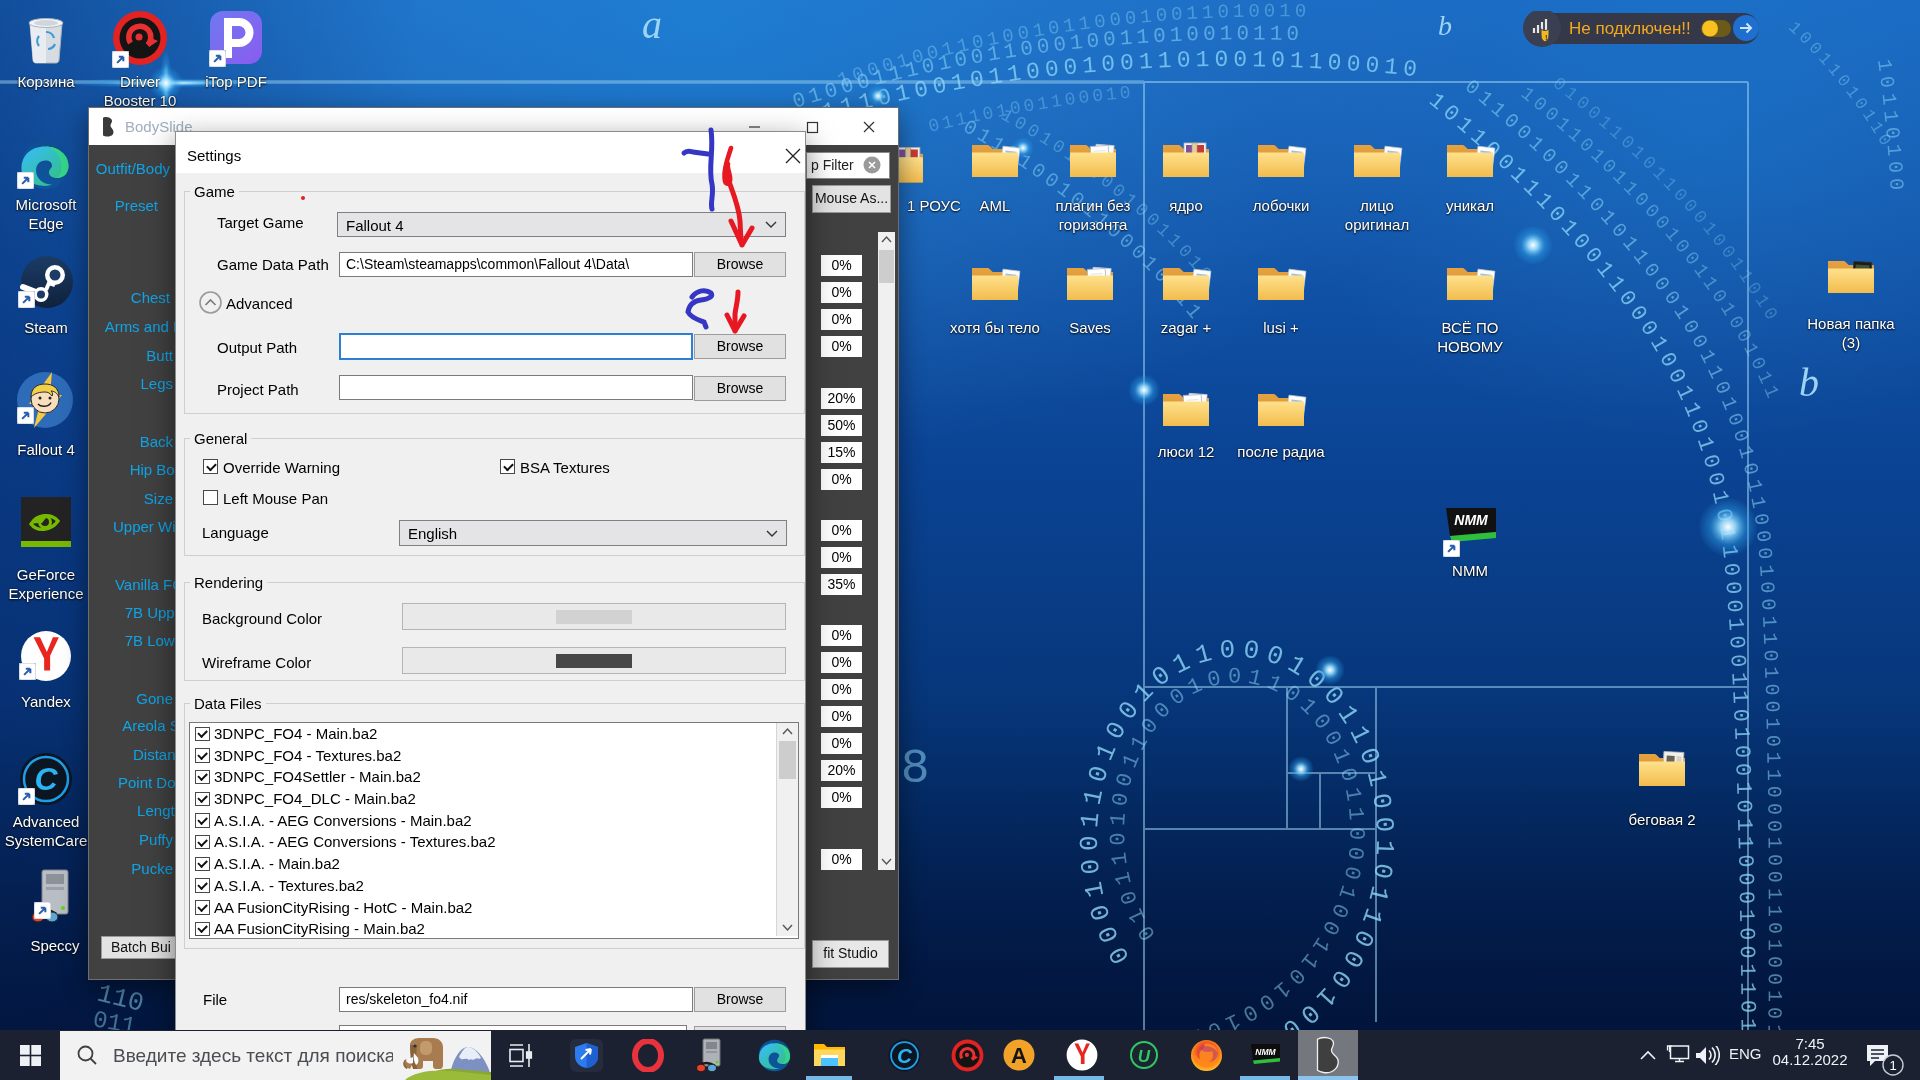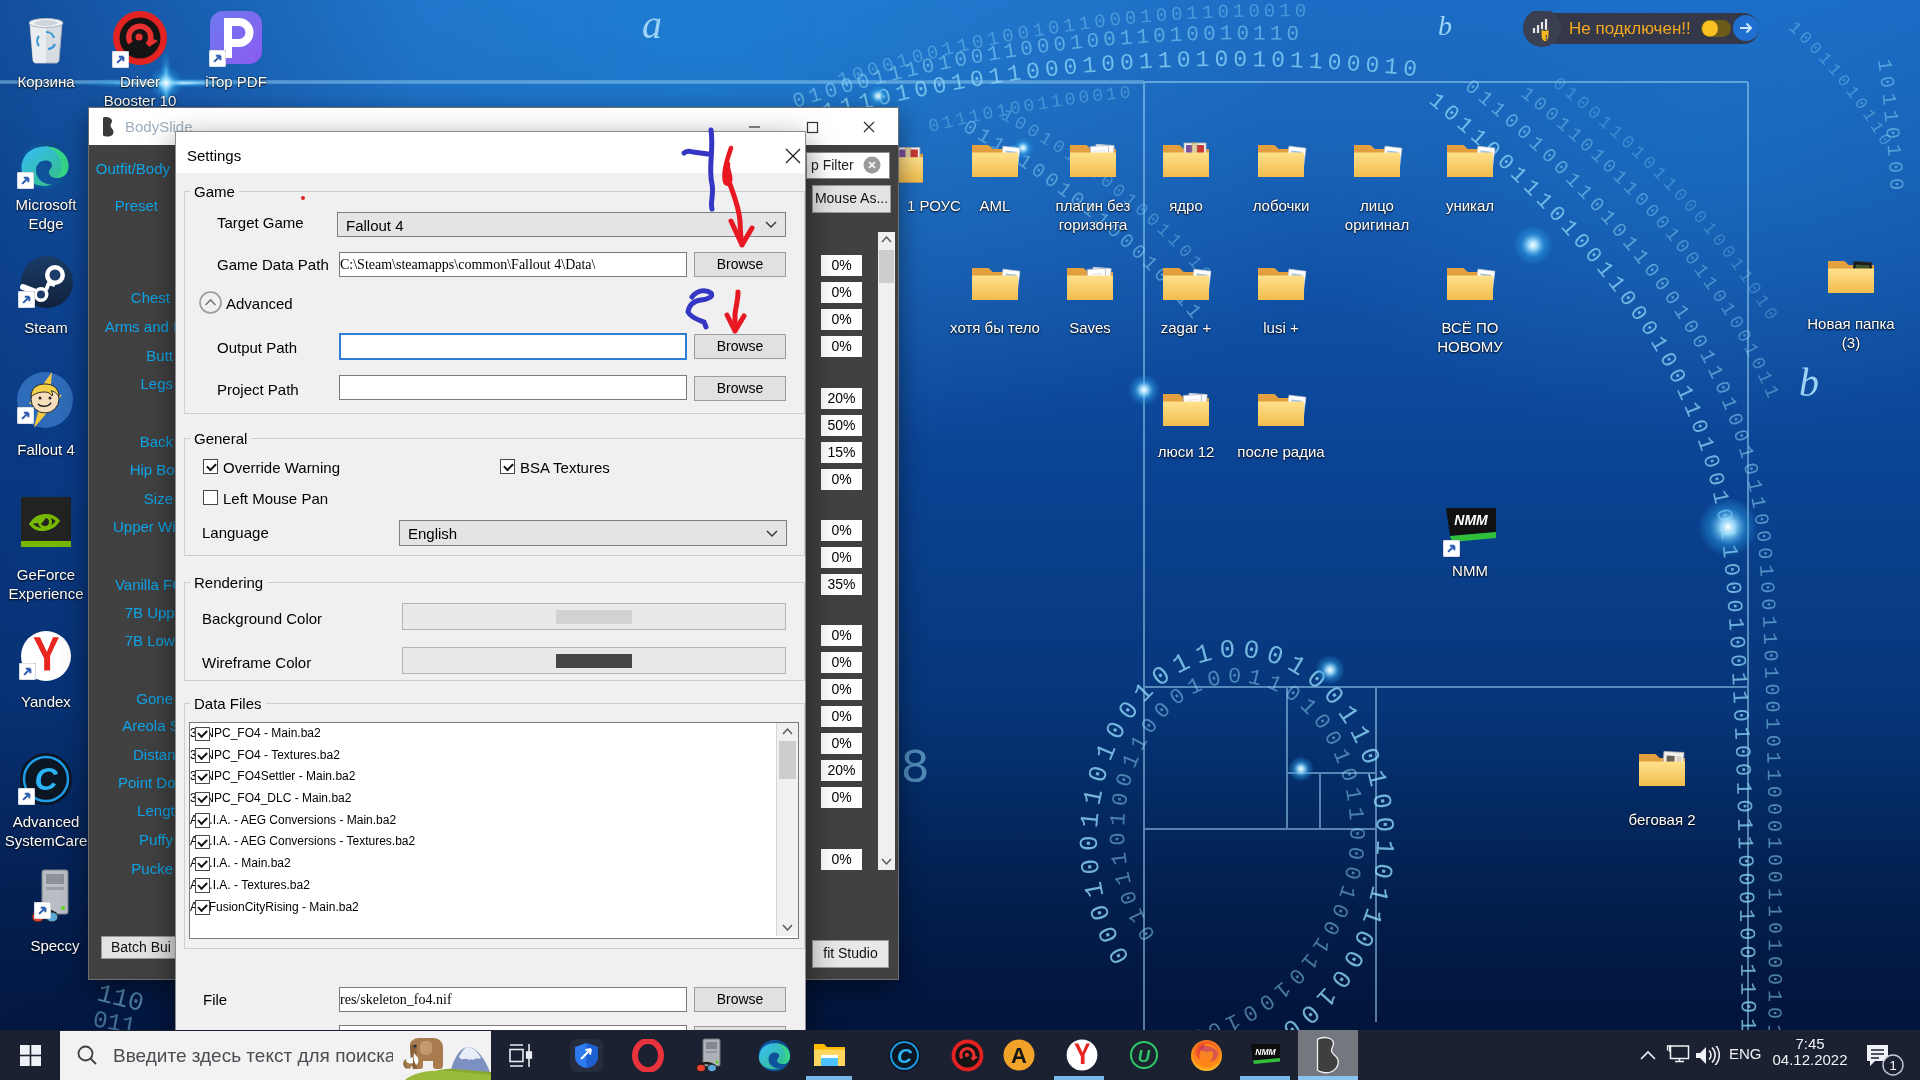--- a/index.html
+++ b/index.html
@@ -4,25 +4,25 @@
 <style>
   html,body{margin:0;padding:0;background:#000;}
   #screen{position:relative;width:1920px;height:1080px;overflow:hidden;
     font-family:"Liberation Sans",sans-serif;background:#0d4493;}
   .abs{position:absolute;}
   .dlabel{position:absolute;color:#fff;font-size:15px;text-align:center;
     text-shadow:0 1px 2px rgba(0,0,0,.9),0 0 2px rgba(0,0,0,.6);line-height:19px;white-space:nowrap;}
   fieldset.grp{border:1px solid #cfcfcf;margin:0;padding:0;box-sizing:border-box;background:transparent;}
   fieldset.grp legend{font-size:15px;color:#000;padding:0 4px;margin-left:5px;}
   .combo{background:#e4e4e7;border:1px solid #808080;box-sizing:border-box;font-size:15px;color:#000;}
-  .field{background:#fff;border:1px solid #7a7a7a;font-size:14px;line-height:23px;white-space:nowrap;overflow:hidden;color:#000;font-family:Liberation Serif, serif;}
+  .field{background:#fff;border:1px solid #7a7a7a;font-size:14px;line-height:23px;padding-left:6px;white-space:nowrap;overflow:hidden;color:#000;}
   .btn{background:#e1e1e1;border:1px solid #9c9c9c;text-align:center;line-height:23px;font-size:14px;color:#000;}
   .cb{width:15px;height:15px;background:#fff;border:1px solid #494949;box-sizing:border-box;}
   .cbchecked::before{content:"";position:absolute;left:2.5px;top:3px;width:7px;height:4px;border-left:2px solid #101010;border-bottom:2px solid #101010;transform:rotate(-45deg);}
-  .li{height:21.7px;font-size:12px;line-height:21.5px;position:relative;color:#000;white-space:nowrap;}
+  .li{height:21.7px;font-size:15px;line-height:21.5px;padding-left:24px;position:relative;color:#000;white-space:nowrap;}
   .cbl{position:absolute;left:5px;top:3.5px;width:14.5px;height:14.5px;border:1px solid #494949;background:#fff;box-sizing:border-box;}
   .cbl::before{content:"";position:absolute;left:2.2px;top:2.6px;width:6.5px;height:3.5px;border-left:2px solid #101010;border-bottom:2px solid #101010;transform:rotate(-45deg);}
   .pct{position:absolute;left:732px;width:41px;height:21px;background:#fff;font-size:14px;color:#000;text-align:center;box-sizing:border-box;line-height:21px;}
 </style>
 </head>
 <body>
 <div id="screen">
 
 <svg class="abs" style="left:0;top:0" width="1920" height="1080" viewBox="0 0 1920 1080">
   <defs>
@@ -615,20 +615,21 @@
       </fieldset>
   <div class="abs" style="left:13px;top:590px;width:608px;height:215px;background:#fff;border:1px solid #7a7a7a;overflow:hidden;">
     <div class="li"><span class="cbl"></span>3DNPC_FO4 - Main.ba2</div>
     <div class="li"><span class="cbl"></span>3DNPC_FO4 - Textures.ba2</div>
     <div class="li"><span class="cbl"></span>3DNPC_FO4Settler - Main.ba2</div>
     <div class="li"><span class="cbl"></span>3DNPC_FO4_DLC - Main.ba2</div>
     <div class="li"><span class="cbl"></span>A.S.I.A. - AEG Conversions - Main.ba2</div>
     <div class="li"><span class="cbl"></span>A.S.I.A. - AEG Conversions - Textures.ba2</div>
     <div class="li"><span class="cbl"></span>A.S.I.A. - Main.ba2</div>
     <div class="li"><span class="cbl"></span>A.S.I.A. - Textures.ba2</div>
+    <div class="li"><span class="cbl"></span>AA FusionCityRising - HotC - Main.ba2</div>
     <div class="li"><span class="cbl"></span>AA FusionCityRising - Main.ba2</div>
     <div class="abs" style="right:0;top:0;width:21px;height:213px;background:#f0f0f0;border-left:1px solid #d5d5d5;">
       <svg class="abs" style="left:2px;top:2px" width="17" height="14">
             <path d="M4,9 l4.5,-5 4.5,5" fill="none" stroke="#555" stroke-width="1.4"></path>
           </svg>
       <div class="abs" style="left:2px;top:18px;width:17px;height:38px;background:#cdcdcd"></div>
       <svg class="abs" style="left:2px;top:198px" width="17" height="14">
             <path d="M4,4 l4.5,5 4.5,-5" fill="none" stroke="#555" stroke-width="1.4"></path>
           </svg>
     </div>

